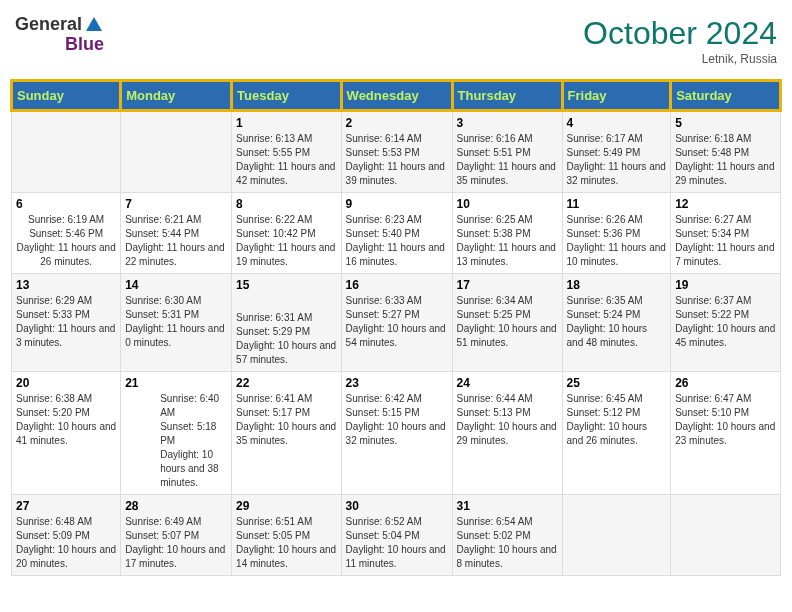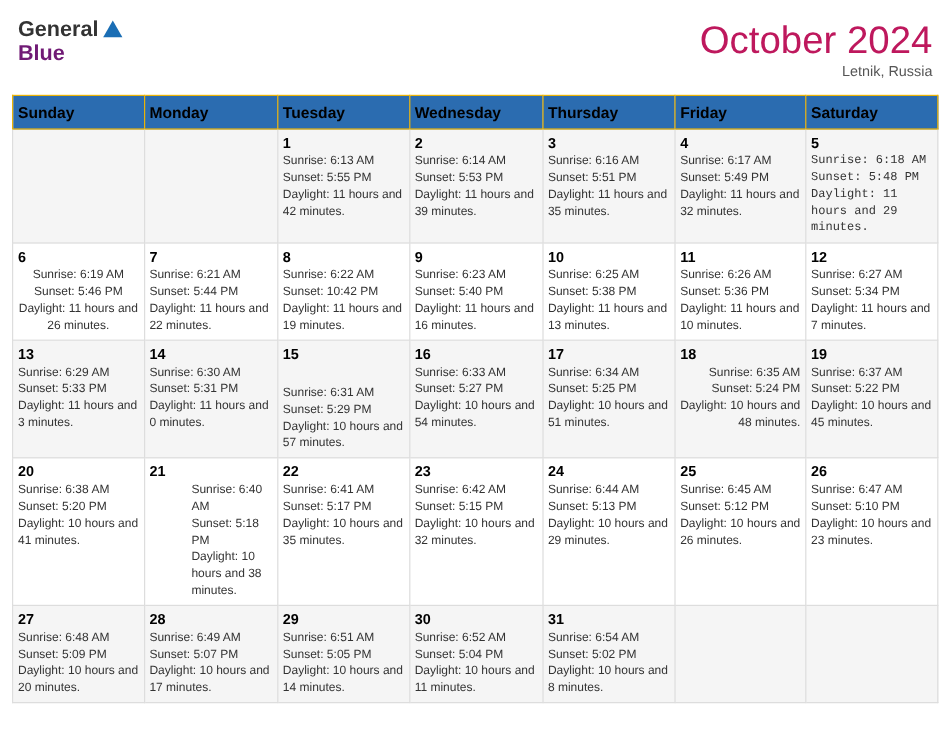--- a/index.html
+++ b/index.html
@@ -13,20 +13,21 @@
     .header {
       display: flex;
       justify-content: space-between;
       align-items: flex-start;
       margin-bottom: 8px;
       padding: 5px 5px;
     }
     .logo {
       display: flex;
       align-items: center;
+      text-align: right;
     }
     .logo-text {
       display: flex;
       flex-direction: column;
       line-height: 1.1;
     }
     .logo-general {
       font-size: 18px;
       font-weight: bold;
       color: #333;
@@ -39,40 +40,40 @@
     .logo-icon {
       width: 20px;
       height: 20px;
       margin-left: 2px;
     }
     .title-section {
       text-align: right;
     }
     .month-title {
       font-size: 32px;
-      color: #be185d;
+      color: #0f766e;
       font-weight: normal;
     }
     .location {
       font-size: 12px;
       color: #555;
     }
     table {
       width: 100%;
       border-collapse: collapse;
       font-size: 11px;
     }
     thead tr th {
       background-color: #2b6cb0;
-      color: #000000;
+      color: #bef264;
       padding: 6px 4px;
       text-align: left;
       font-size: 13px;
       font-weight: bold;
-      border: 1px solid #eab308;
+      border: 3px solid #eab308;
     }
     tbody tr td {
       vertical-align: top;
       padding: 4px 4px;
       border: 1px solid #ddd;
       min-height: 60px;
       width: 113px;
     }
     tbody tr:nth-child(odd) td {
       background-color: #f5f5f5;
@@ -148,21 +149,21 @@
 Daylight: 11 hours and 35 minutes.</div>
         </td>
         <td>
           <span class="day-number">4</span>
           <div class="day-info" style="white-space: pre-line;">Sunrise: 6:17 AM
 Sunset: 5:49 PM
 Daylight: 11 hours and 32 minutes.</div>
         </td>
         <td>
           <span class="day-number">5</span>
-          <div class="day-info" style="white-space: pre-line; font-family: Liberation Mono, monospace;">Sunrise: 6:18 AM
+          <div class="day-info" style="white-space: pre-line;">Sunrise: 6:18 AM
 Sunset: 5:48 PM
 Daylight: 11 hours and 29 minutes.</div>
         </td>
       </tr>
       <tr>
         <td>
           <span class="day-number">6</span>
           <div class="day-info" style="white-space: pre-line; text-align: center;">Sunrise: 6:19 AM
 Sunset: 5:46 PM
 Daylight: 11 hours and 26 minutes.</div>
@@ -230,21 +231,21 @@
 Daylight: 10 hours and 54 minutes.</div>
         </td>
         <td>
           <span class="day-number">17</span>
           <div class="day-info" style="white-space: pre-line;">Sunrise: 6:34 AM
 Sunset: 5:25 PM
 Daylight: 10 hours and 51 minutes.</div>
         </td>
         <td>
           <span class="day-number">18</span>
-          <div class="day-info" style="white-space: pre-line; text-align: right;">Sunrise: 6:35 AM
+          <div class="day-info" style="white-space: pre-line;">Sunrise: 6:35 AM
 Sunset: 5:24 PM
 Daylight: 10 hours and 48 minutes.</div>
         </td>
         <td>
           <span class="day-number">19</span>
           <div class="day-info" style="white-space: pre-line;">Sunrise: 6:37 AM
 Sunset: 5:22 PM
 Daylight: 10 hours and 45 minutes.</div>
         </td>
       </tr>

